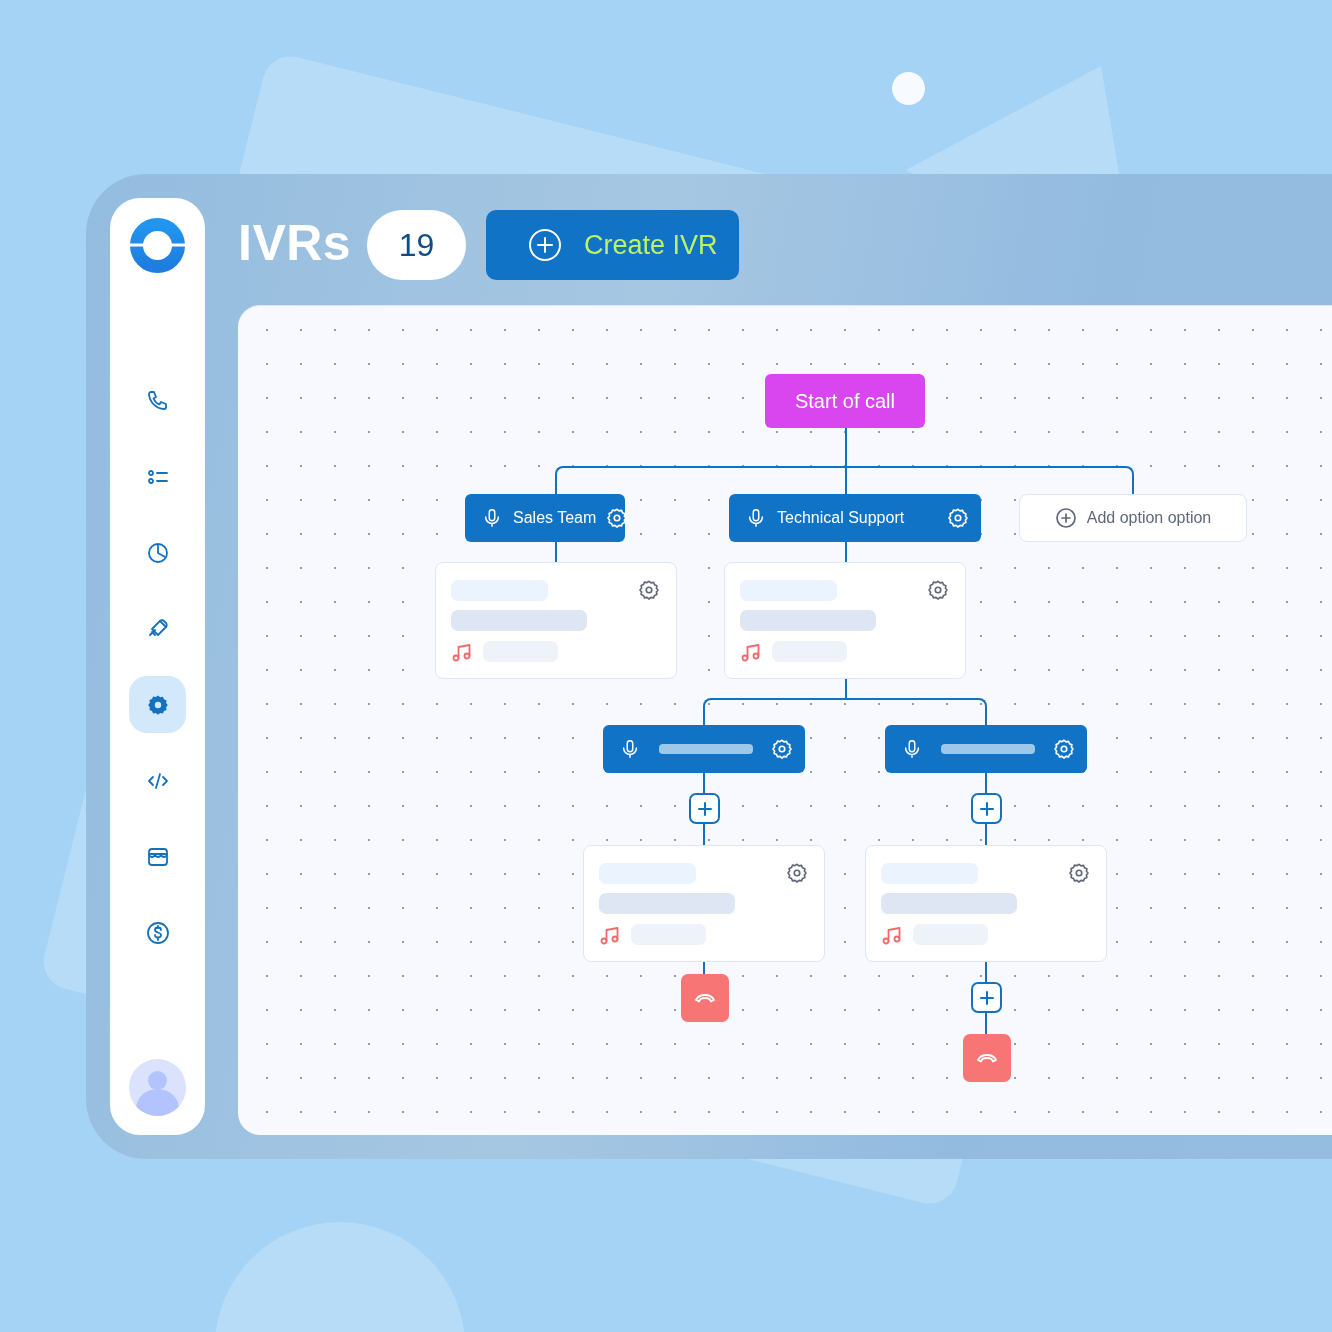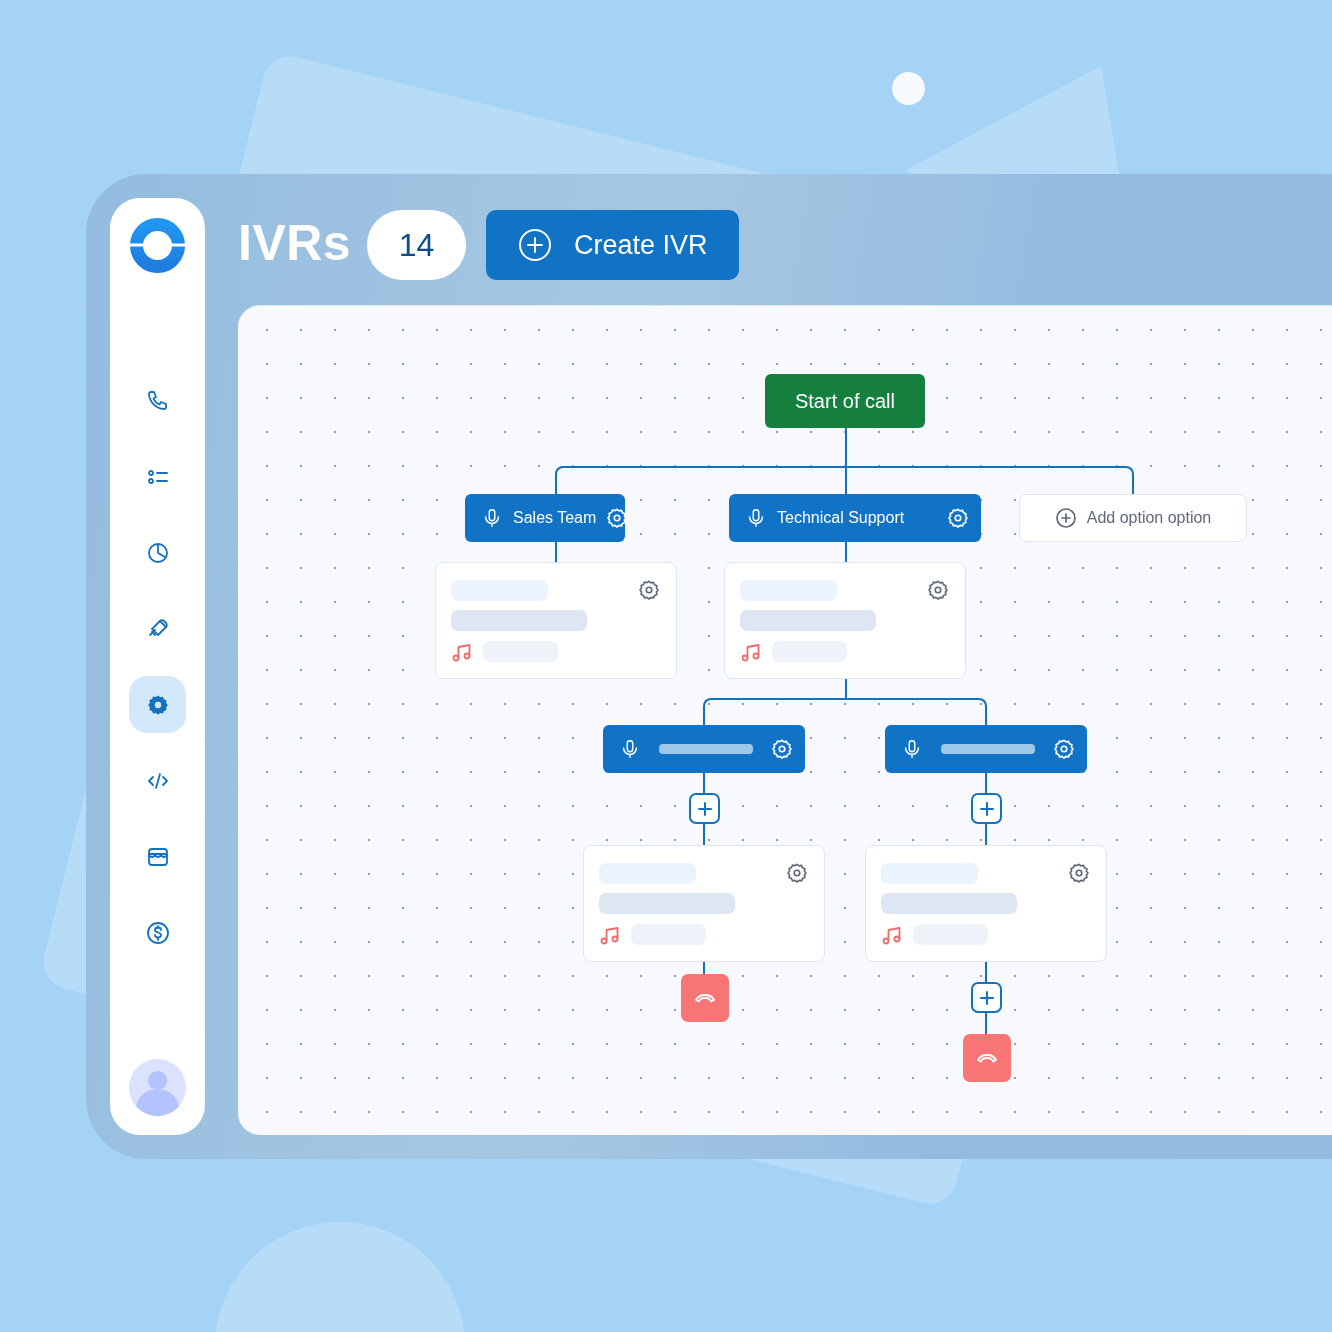--- a/index.html
+++ b/index.html
@@ -60,41 +60,41 @@
     font-size: 50px; font-weight: 700; color: #ffffff; letter-spacing: 0.5px;
   }
   .count-pill {
     position: absolute; left: 367px; top: 210px; width: 99px; height: 70px;
     background: #ffffff; border-radius: 35px;
     display: flex; align-items: center; justify-content: center;
     font-size: 32px; color: #0d4e88;
   }
   .create-btn {
     position: absolute; left: 486px; top: 210px; width: 253px; height: 70px;
-    background: #1173c6; border-radius: 10px; color: #ffffff;
-    display: flex; align-items: center; padding-left: 32px; gap: 22px;
+    background: #1173c6; border-radius: 10px; color: #bef264;
+    display: flex; align-items: center; padding-left: 42px; gap: 22px;
     font-size: 27px;
   }
   .create-btn svg { width: 34px; height: 34px; }
 
   .canvas {
     position: absolute; left: 238px; top: 305px; width: 1120px; height: 830px;
     border-radius: 22px 0 0 22px;
     background-color: #f7f9fe;
     background-image: radial-gradient(circle, #8e9fb0 1.1px, transparent 1.4px);
     background-size: 34px 34px;
     background-position: 12px 7px;
     border-top: 1px solid #dfe6f3;
   }
   .line { position: absolute; background: #1371be; }
   .corner { position: absolute; border: 2px solid #1371be; }
 
   .start-node {
     position: absolute; left: 765px; top: 374px; width: 160px; height: 54px;
-    background: #15803d; border-radius: 6px; color: #ffffff;
+    background: #d946ef; border-radius: 6px; color: #ffffff;
     display: flex; align-items: center; justify-content: center; font-size: 20px;
   }
   .key-node {
     position: absolute; height: 48px; background: #1173c6; border-radius: 6px;
     color: #ffffff; display: flex; align-items: center; padding: 0 12px 0 16px;
     font-size: 16px; gap: 10px;
   }
   .key-node .label { flex: 1; white-space: nowrap; }
   .key-node .bar { flex: 1; height: 10px; border-radius: 4px; background: #9ec8e9; margin: 0 8px; }
   .key-node svg { width: 22px; height: 22px; flex: none; }
@@ -200,21 +200,21 @@
       <circle cx="12" cy="12" r="10"></circle>
       <path d="M15 9c0-1.5-1.5-2.5-3-2.5S9 7.5 9 9s1.5 2 3 2.5 3 1 3 2.5-1.5 2.5-3 2.5-3-1-3-2.5M12 5v2M12 17v2"></path>
     </svg>
 </div>
 <div class="avatar">
   <div class="head"></div>
   <div class="body"></div>
 </div>
 
 <div class="page-title">IVRs</div>
-<div class="count-pill">14</div>
+<div class="count-pill">19</div>
 <div class="create-btn">
   <svg viewBox="0 0 34 34" fill="none" stroke="#ffffff" stroke-width="2" stroke-linecap="round">
       <circle cx="17" cy="17" r="15"></circle>
       <path d="M17 10v14M10 17h14"></path>
     </svg>
   <span>Create IVR</span>
 </div>
 
 <div class="canvas"></div>
 

